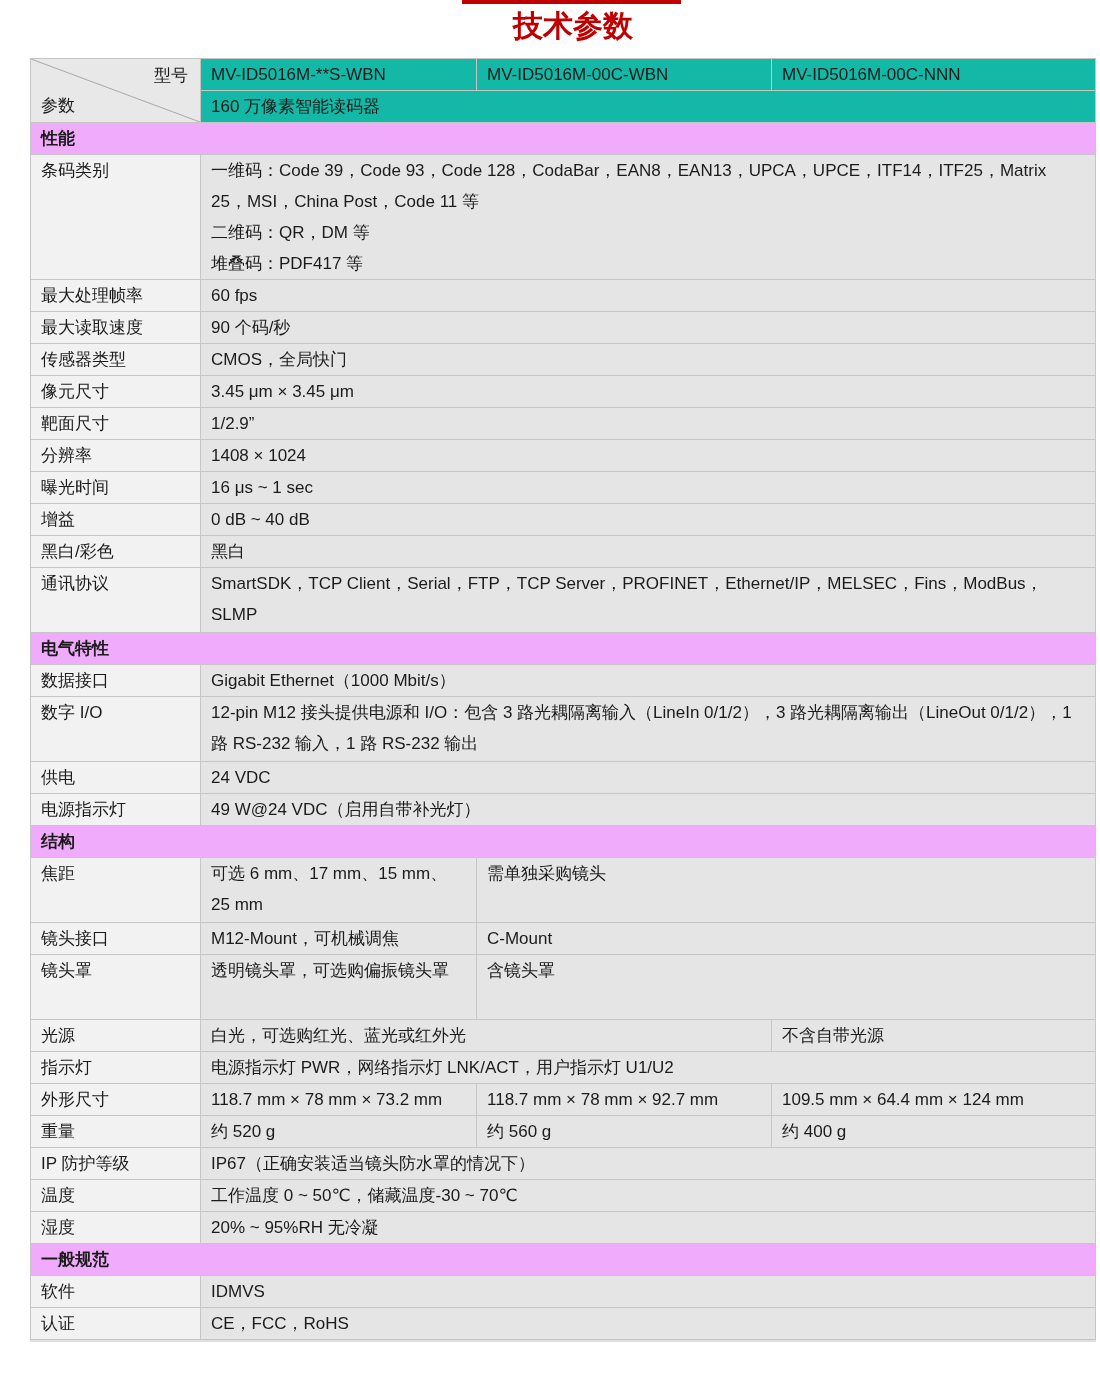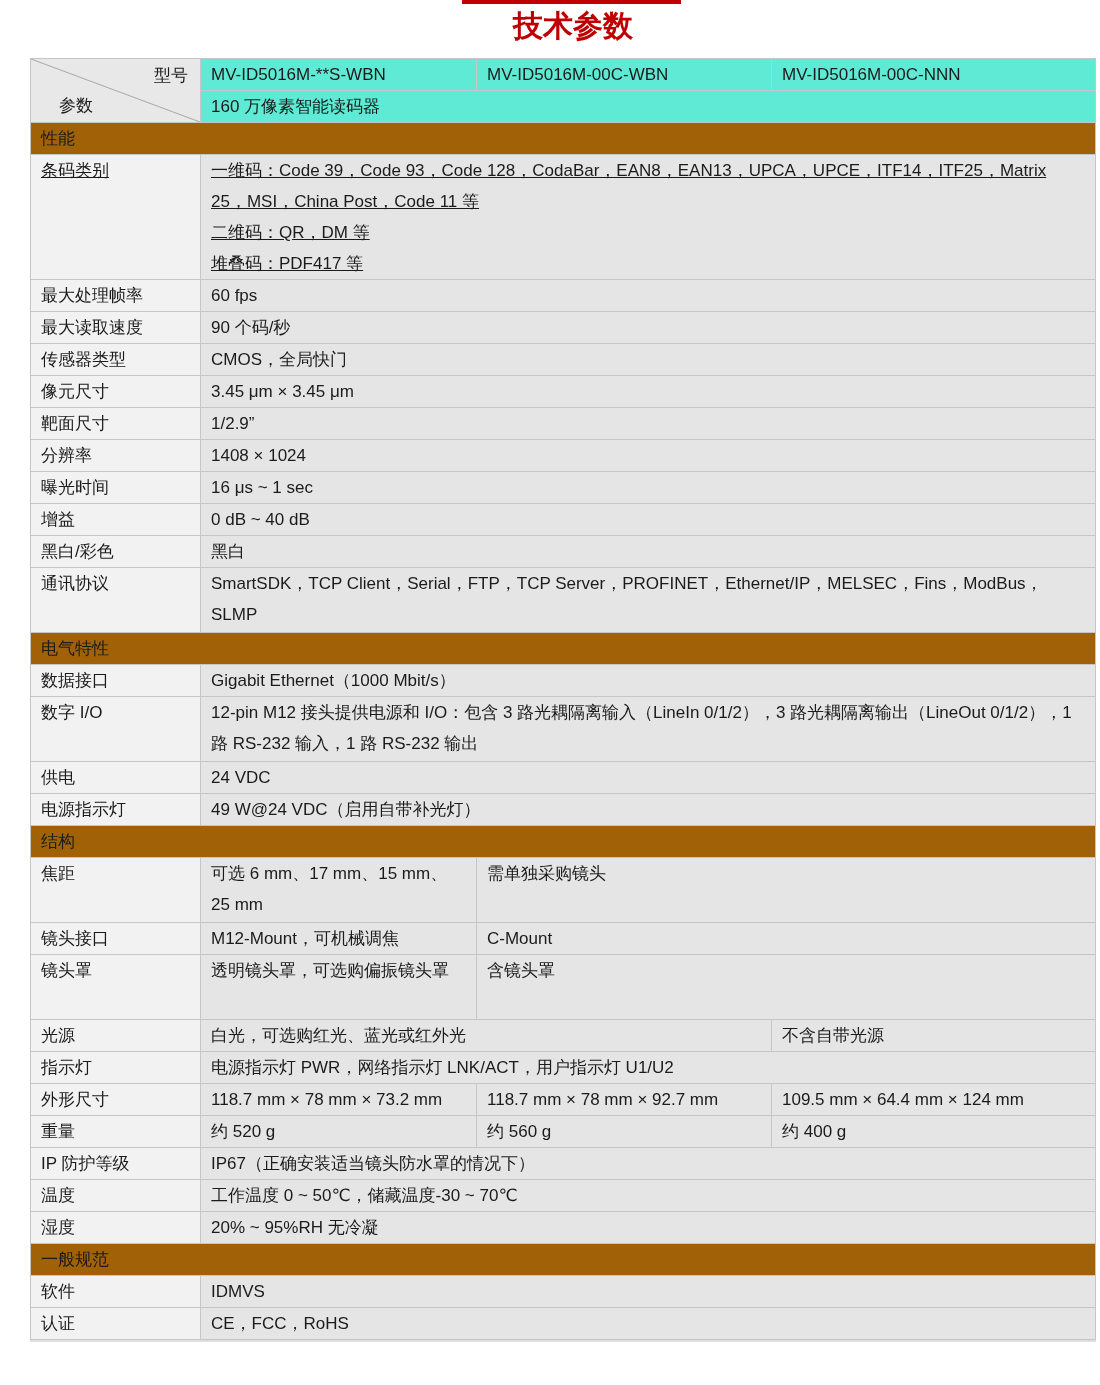--- a/index.html
+++ b/index.html
@@ -18,31 +18,31 @@
     position:absolute; left:30px; top:58px; width:1065px;
     border-collapse:collapse; table-layout:fixed; font-size:17px;
     border:1px solid #b9b9b9; box-shadow:0 2px 0 rgba(0,0,0,0.12);
   }
   td {
     border:1px solid #c6c6c6; padding:0 10px; line-height:31px;
     vertical-align:top; word-break:break-word;
   }
   tr.single { height:32px; }
   tr.double { height:65px; }
-  tr.quad   { height:125px;text-decoration:underline; }
+  tr.quad   { height:125px; }
   td.label-cell   { background:#f2f2f2; }
-  td.section-cell { background:#a16207; font-weight:normal; }
-  td.header-cell  { background:#5eead4; }
+  td.section-cell { background:#f0abfc; font-weight:bold; }
+  td.header-cell  { background:#14b8a6; }
   td.value-cell   { background:#e5e5e5; }
   td.diag-cell {
     position:relative; background:#e8e8e8; padding:4px; overflow:hidden;
   }
   .diag-cell svg { position:absolute; inset:0; width:100%; height:100%; }
   .diag-model { position:absolute; top:1px;  right:12px; line-height:31px; }
-  .diag-param { position:absolute; bottom:1px; left:28px; line-height:31px; }
+  .diag-param { position:absolute; bottom:1px; left:10px; line-height:31px; }
   .multiline div { display:block; }
 </style>
 </head>
 <body>
 
 <div class="red-rule"></div>
 <div class="page-title">技术参数</div>
 
 <table class="spec-table">
   <colgroup>

